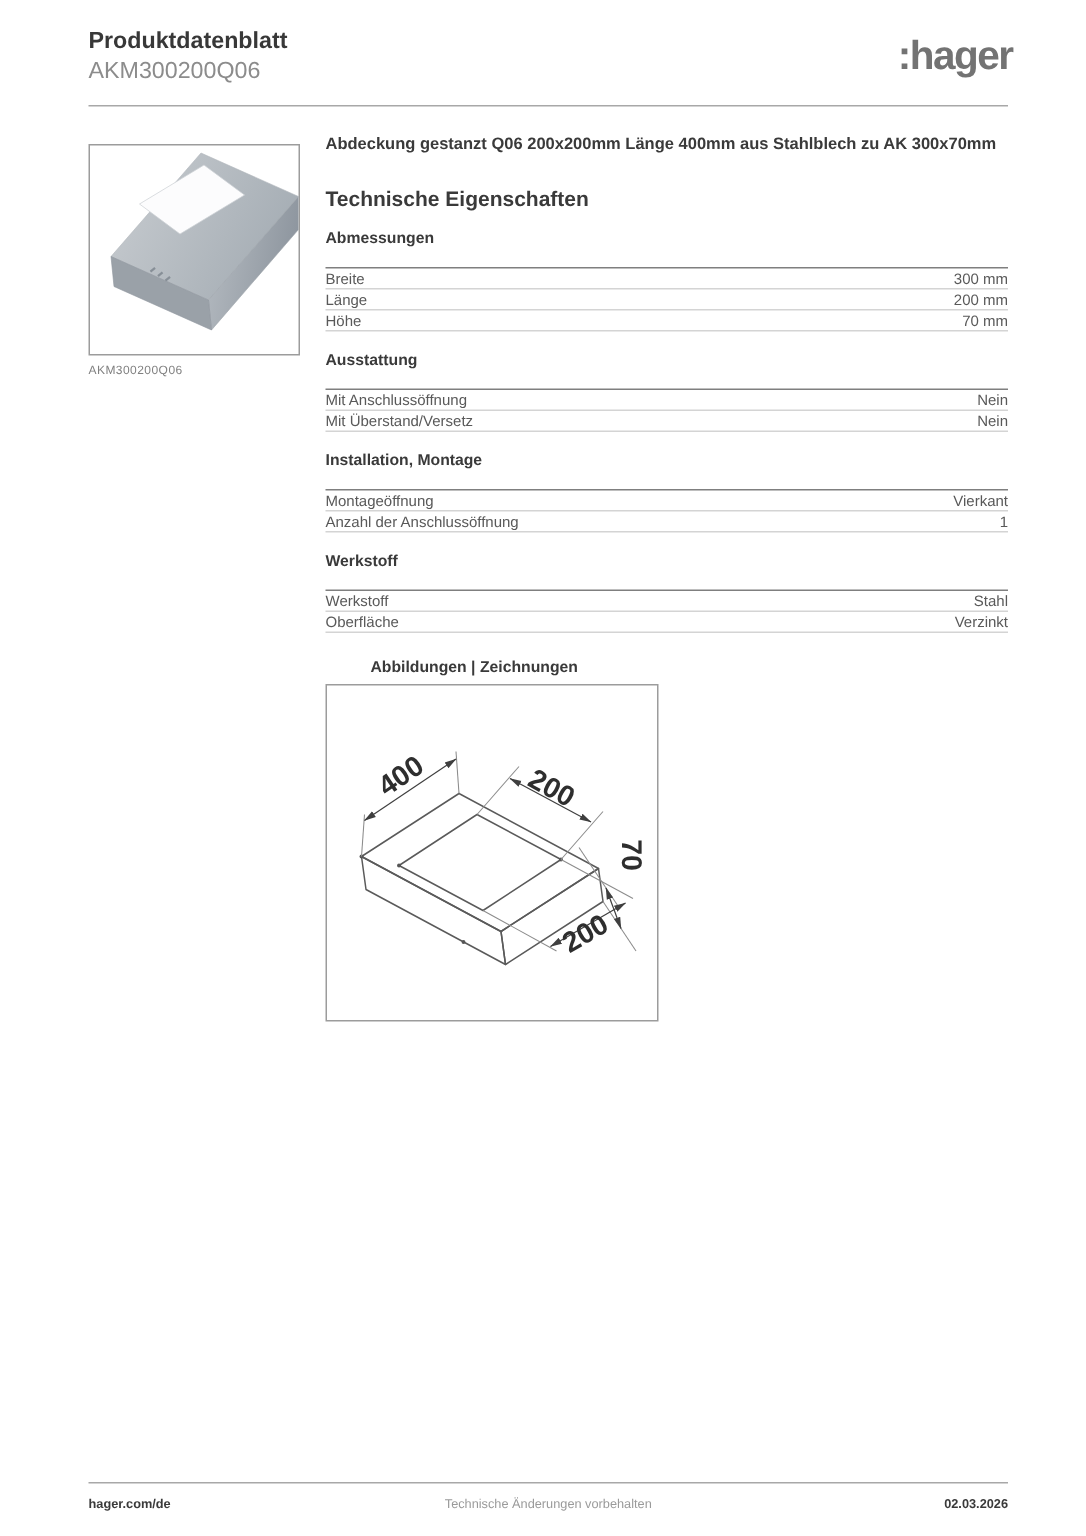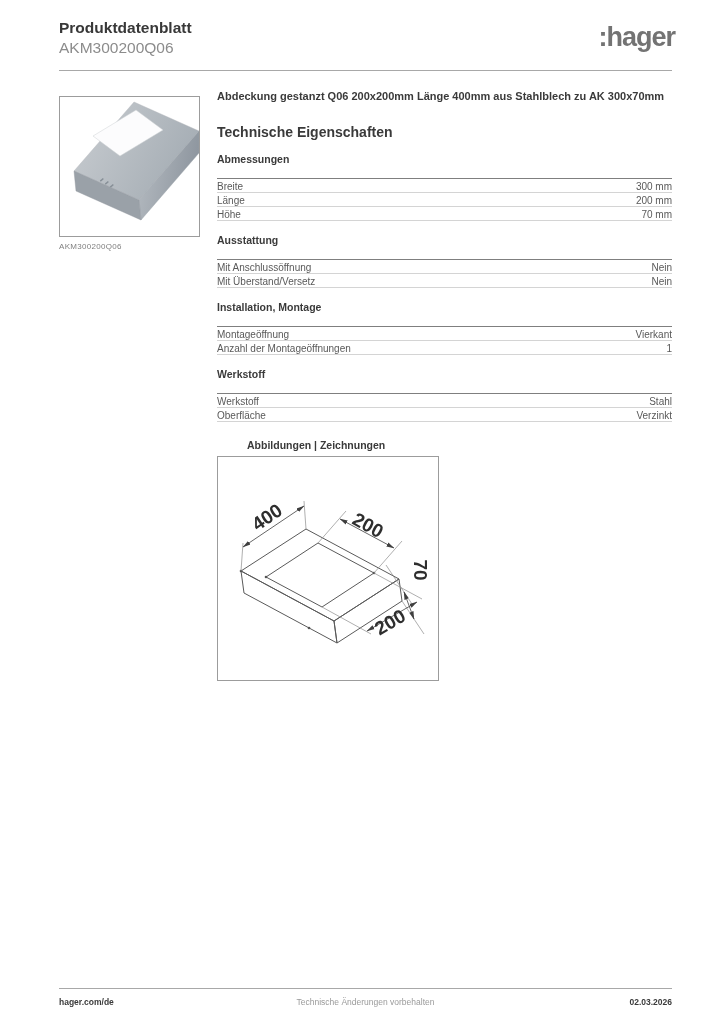--- a/index.html
+++ b/index.html
@@ -117,21 +117,21 @@
     </div>
   </div>
 
   <div class="section">
     <div class="section-title">Installation, Montage</div>
     <div class="row">
       <span>Montageöffnung</span>
       <span class="val">Vierkant</span>
     </div>
     <div class="row">
-      <span>Anzahl der Montageöffnungen</span>
+      <span>Anzahl der Anschlussöffnung</span>
       <span class="val">1</span>
     </div>
   </div>
 
   <div class="section">
     <div class="section-title">Werkstoff</div>
     <div class="row">
       <span>Werkstoff</span>
       <span class="val">Stahl</span>
     </div>

